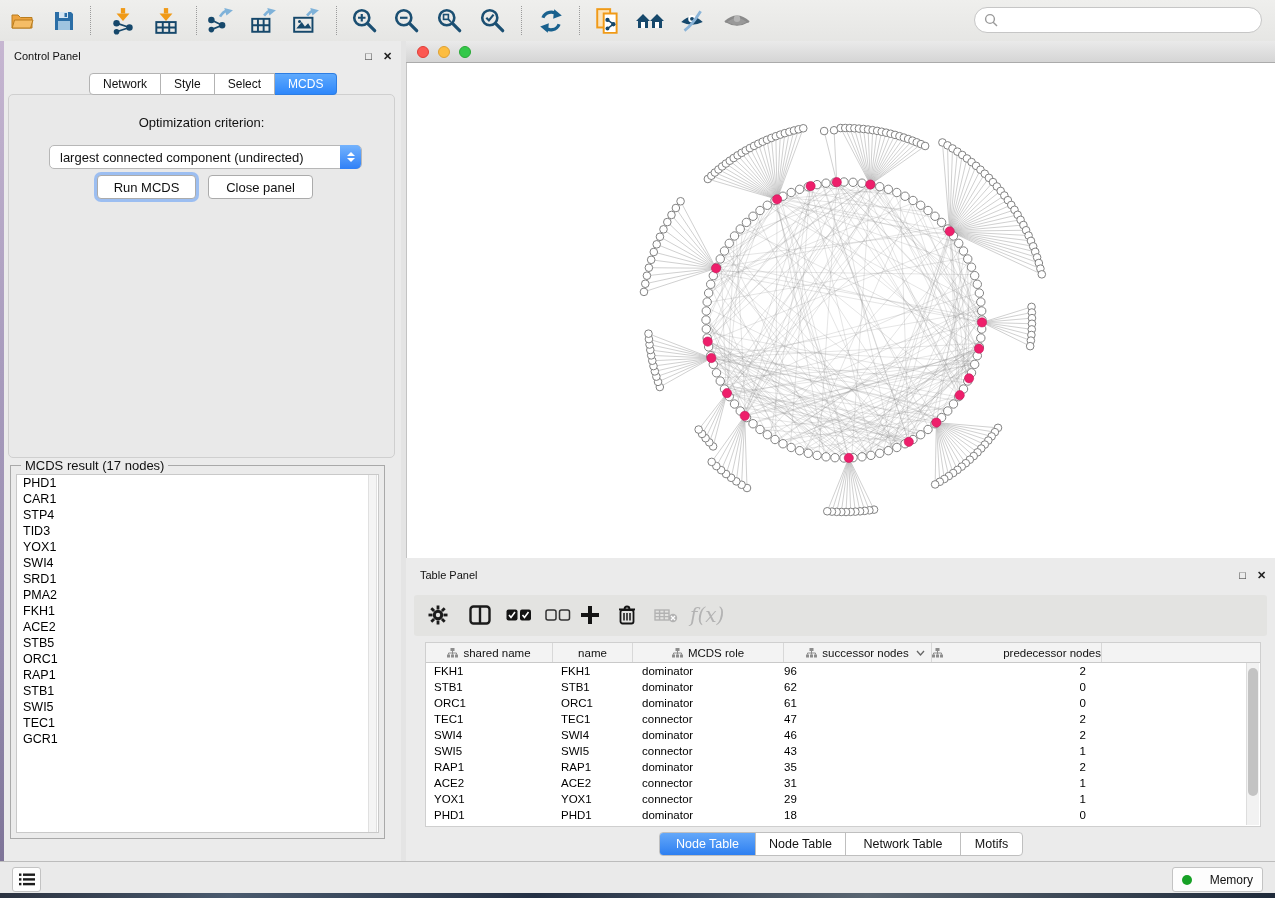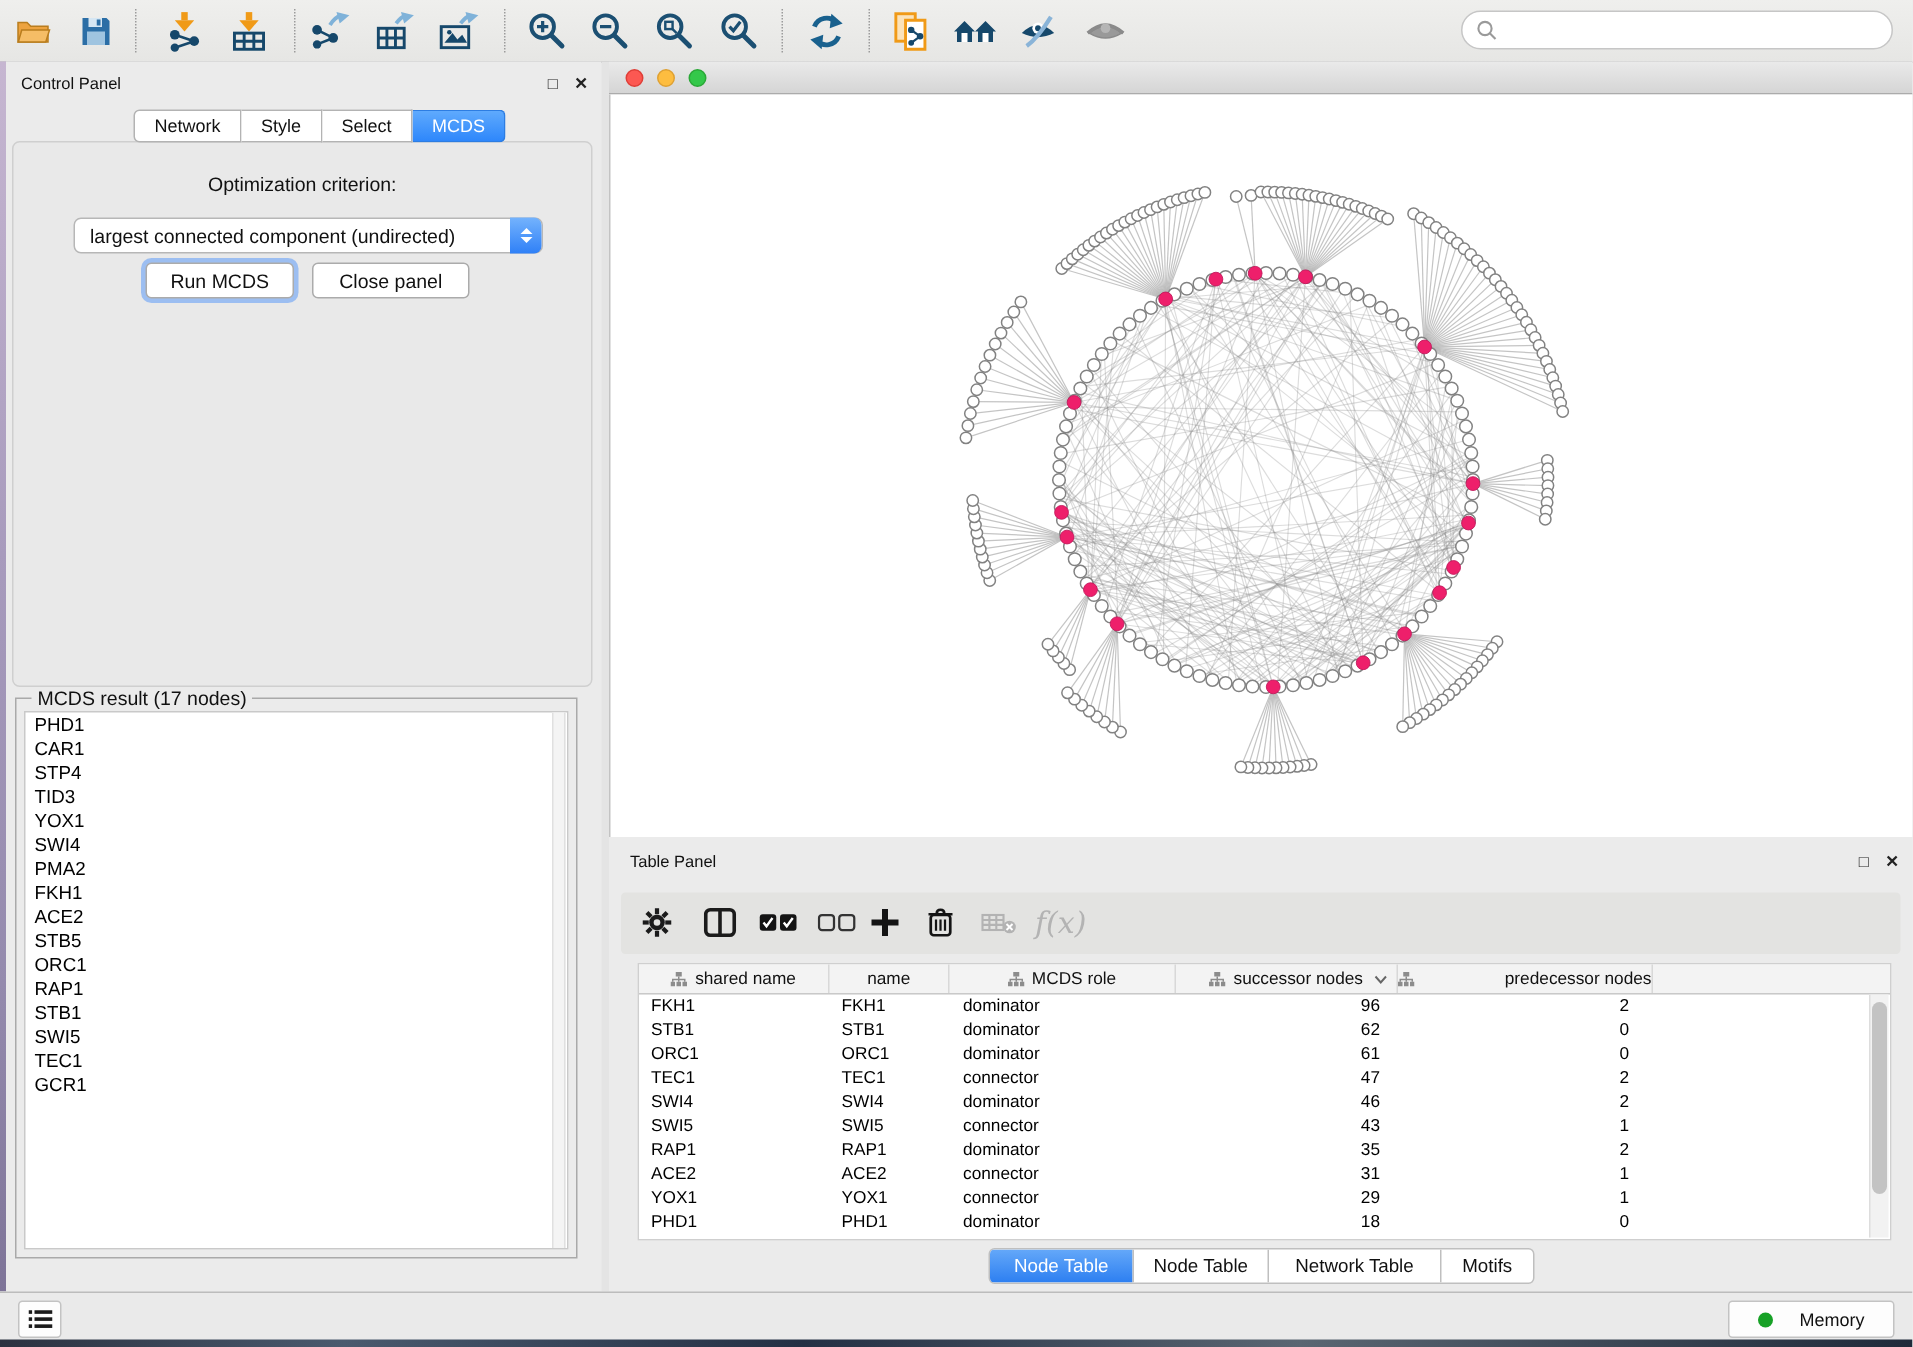--- a/index.html
+++ b/index.html
@@ -68,35 +68,35 @@
   #thead{display:flex;height:19px;background:#f3f3f3;border-bottom:1px solid #c9c9c9;}
   .hcell{display:flex;align-items:center;justify-content:center;font-size:11.5px;color:#111;
          border-right:1px solid #d8d8d8;box-sizing:border-box;gap:5px;cursor:default;position:relative;}
   .hcell .sort{position:absolute;right:6px;top:7px;}
   .hfill{flex:1;border-right:none;}
   .trow{display:flex;height:16px;align-items:center;}
   .tcell{font-size:11.5px;color:#000;box-sizing:border-box;overflow:hidden;white-space:nowrap;}
   .c1{width:127px;padding-left:8px;}
   .c2{width:80px;padding-left:8px;}
   .c3{width:151px;padding-left:9px;}
-  .c4n{width:148px;text-align:right;padding-right:12px;}
+  .c4n{width:148px;padding-right:12px;}
   .c5n{width:170px;text-align:right;padding-right:16px;}
   #tscroll{position:absolute;right:1px;top:20px;bottom:1px;width:12px;background:#f2f2f2;border-left:1px solid #ddd;}
   #tthumb{position:absolute;left:1px;right:1px;top:5px;height:128px;background:#c3c3c3;border-radius:5px;}
   #bottom-tabs{position:absolute;left:253px;top:274px;height:22px;display:flex;border:1px solid #bfbfbf;
                border-radius:4px;background:#fff;overflow:hidden;}
   .btab{font-size:12.5px;color:#111;height:22px;line-height:22px;text-align:center;border-right:1px solid #bfbfbf;cursor:default;}
   .btab:last-child{border-right:none;}
   .btab.active{background:linear-gradient(#64a8f9,#2d7ff1);color:#fff;}
   
   #statusbar{left:0;top:861px;width:1275px;height:32px;background:#eaeaea;border-top:1px solid #bcbcbc;box-sizing:border-box;}
   #listbtn{position:absolute;left:12px;top:5px;width:27px;height:23px;background:#fdfdfd;border:1px solid #c3c3c3;
            border-radius:3px;display:flex;align-items:center;justify-content:center;}
   #membtn{position:absolute;right:12px;top:5px;height:23px;background:#fdfdfd;border:1px solid #c3c3c3;border-radius:3px;
-          display:flex;align-items:center;padding:0 19px;gap:18px;font-size:12px;color:#111;}
+          display:flex;align-items:center;padding:0 9px;gap:18px;font-size:12px;color:#111;}
   #memdot{width:10px;height:10px;border-radius:50%;background:#17a126;}
   svg{display:block;}
 </style>
 </head>
 <body>
 
 <div id="toolbar" class="abs">
   <div class="tbicon" style="left:7px">
     <svg width="26" height="24" viewBox="0 0 24 24">
         <path d="M2 6 h6 l2.5 2.5 H22 V19 H2 Z" fill="#eda33f" stroke="#b97d1e"></path>
@@ -270,20 +270,21 @@
   </div>
   <div id="result-group">
     <div id="result-title">MCDS result (17 nodes)</div>
     <div id="result-list">
         <div class="item">PHD1</div>
         <div class="item">CAR1</div>
         <div class="item">STP4</div>
         <div class="item">TID3</div>
         <div class="item">YOX1</div>
         <div class="item">SWI4</div>
+        <div class="item">SRD1</div>
         <div class="item">PMA2</div>
         <div class="item">FKH1</div>
         <div class="item">ACE2</div>
         <div class="item">STB5</div>
         <div class="item">ORC1</div>
         <div class="item">RAP1</div>
         <div class="item">STB1</div>
         <div class="item">SWI5</div>
         <div class="item">TEC1</div>
         <div class="item">GCR1</div>

